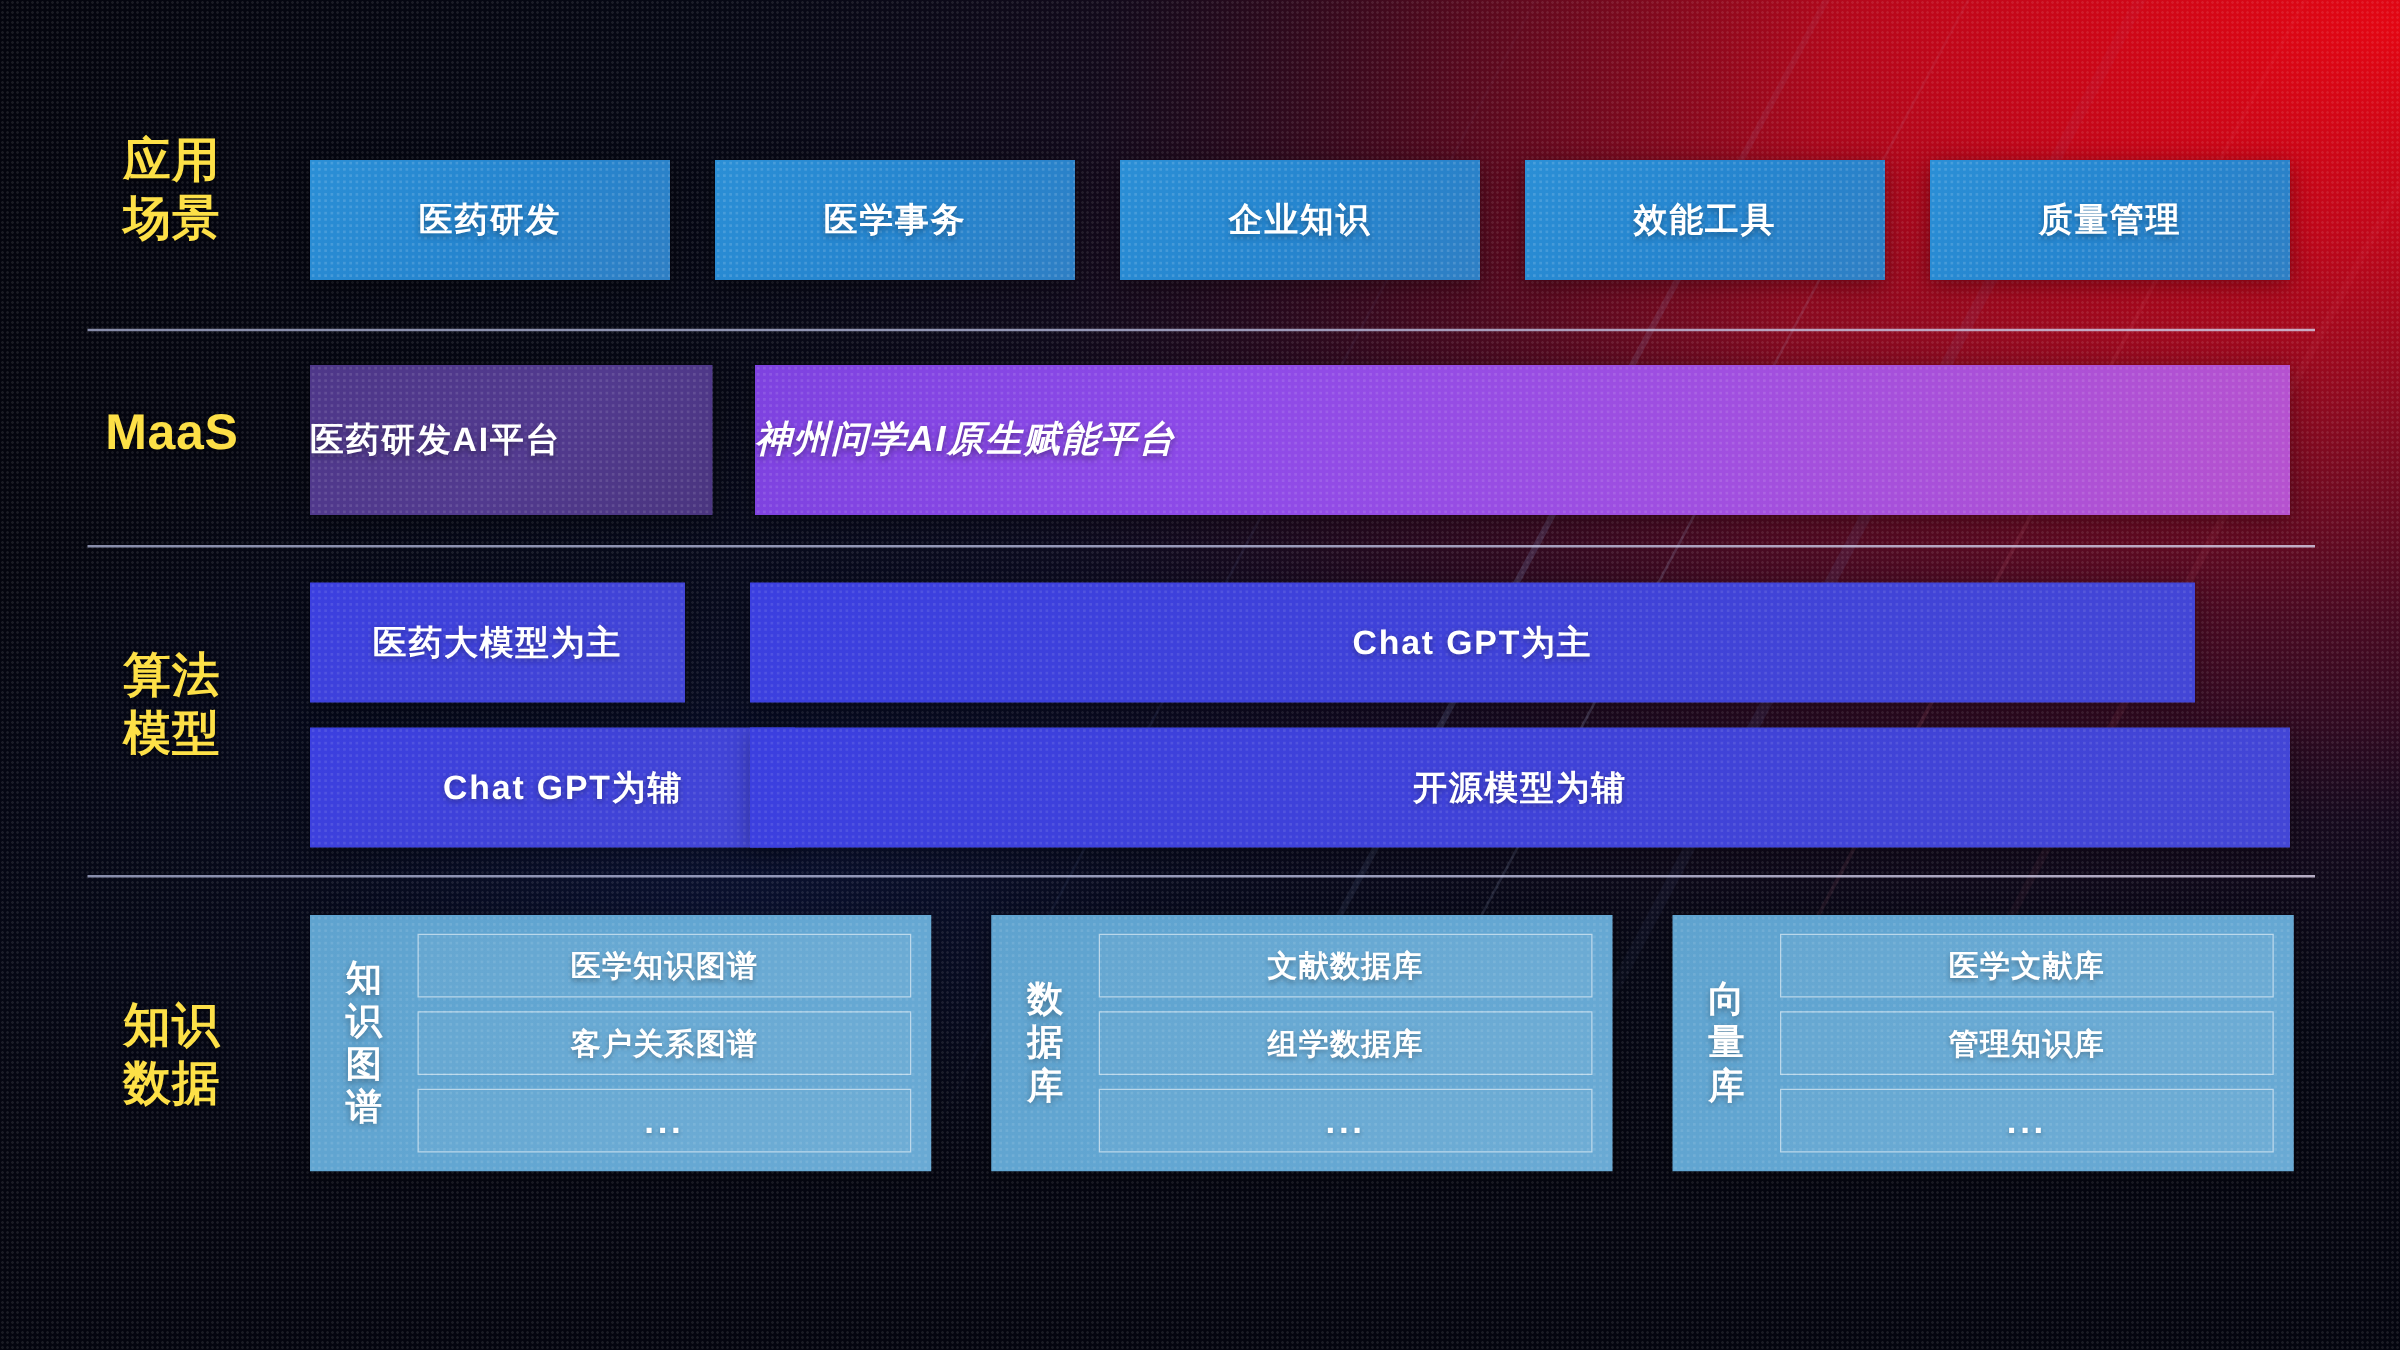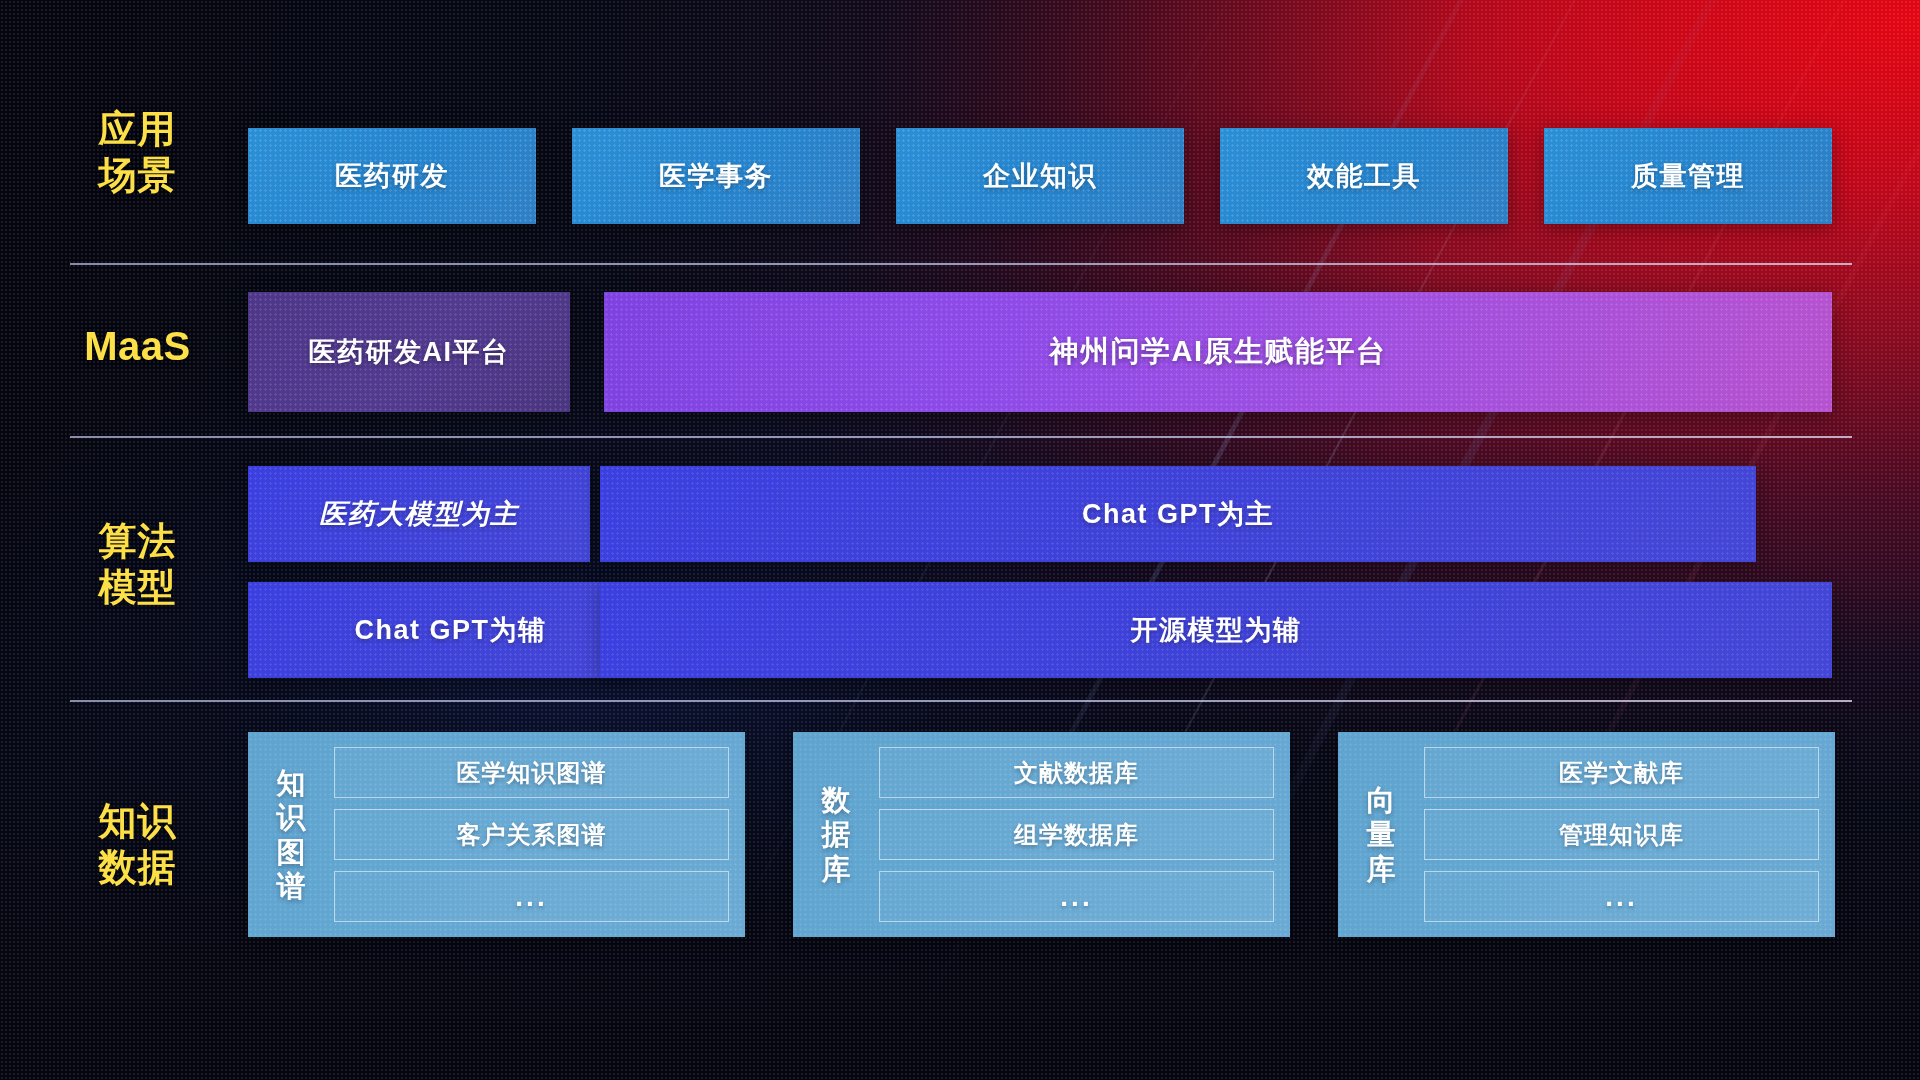--- a/index.html
+++ b/index.html
@@ -74,21 +74,21 @@
   .scenario::after {
     content:""; position:absolute; inset:0; pointer-events:none; opacity:.28;
     background-image:radial-gradient(rgba(255,255,255,.5) 1px, rgba(0,0,0,0) 1.2px);
     background-size:5px 5px;
   }
   .scenario span { position:relative; z-index:2; text-shadow:0 2px 5px rgba(0,0,0,.3); }
 
   
   .maas-box {
     position:absolute; top:0; height:120px;
-    display:flex; align-items:center; justify-content:center;
+    display:flex; align-items:center; justify-content:flex-start;
     color:#fff; font-size:27px; font-weight:bold; letter-spacing:1.5px;
     box-shadow:0 4px 18px rgba(0,0,0,.35);
   }
   .maas-box::after {
     content:""; position:absolute; inset:0; pointer-events:none; opacity:.25;
     background-image:radial-gradient(rgba(255,255,255,.45) 1px, rgba(0,0,0,0) 1.2px);
     background-size:5px 5px;
   }
   .maas-box span { position:relative; z-index:2; text-shadow:0 2px 5px rgba(0,0,0,.35); }
   .maas-left  { background:linear-gradient(135deg, #4e3789 0%, #523a8f 55%, #4a357f 100%); }
@@ -177,29 +177,29 @@
     <div class="scenario" style="left:1544px; width:288px; top:128px;">
       <span>质量管理</span>
     </div>
     <div class="divider" style="top:263px;"></div>
     <div class="row-label maas" style="top:322px;">
       <div>MaaS</div>
     </div>
     <div class="maas-box maas-left" style="left:248px; width:322px; top:292px;">
       <span>医药研发AI平台</span>
     </div>
-    <div class="maas-box maas-right" style="left:604px; width:1228px; top:292px;">
+    <div class="maas-box maas-right" style="left:604px; width:1228px; top:292px;font-style:italic;">
       <span>神州问学AI原生赋能平台</span>
     </div>
     <div class="divider" style="top:436px;"></div>
     <div class="row-label" style="top:518px;">
       <div>算法</div>
       <div>模型</div>
     </div>
-    <div class="algo-box" style="left:248px; width:342px; top:466px;font-style:italic;">
+    <div class="algo-box" style="left:248px; width:300px; top:466px;">
       <span>医药大模型为主</span>
     </div>
     <div class="algo-box" style="left:600px; width:1156px; top:466px;">
       <span>Chat GPT为主</span>
     </div>
     <div class="algo-box" style="left:248px; width:388px; top:582px;padding-left:17px;">
       <span>Chat GPT为辅</span>
     </div>
     <div class="algo-box" style="left:600px; width:1232px; top:582px;">
       <span>开源模型为辅</span>

